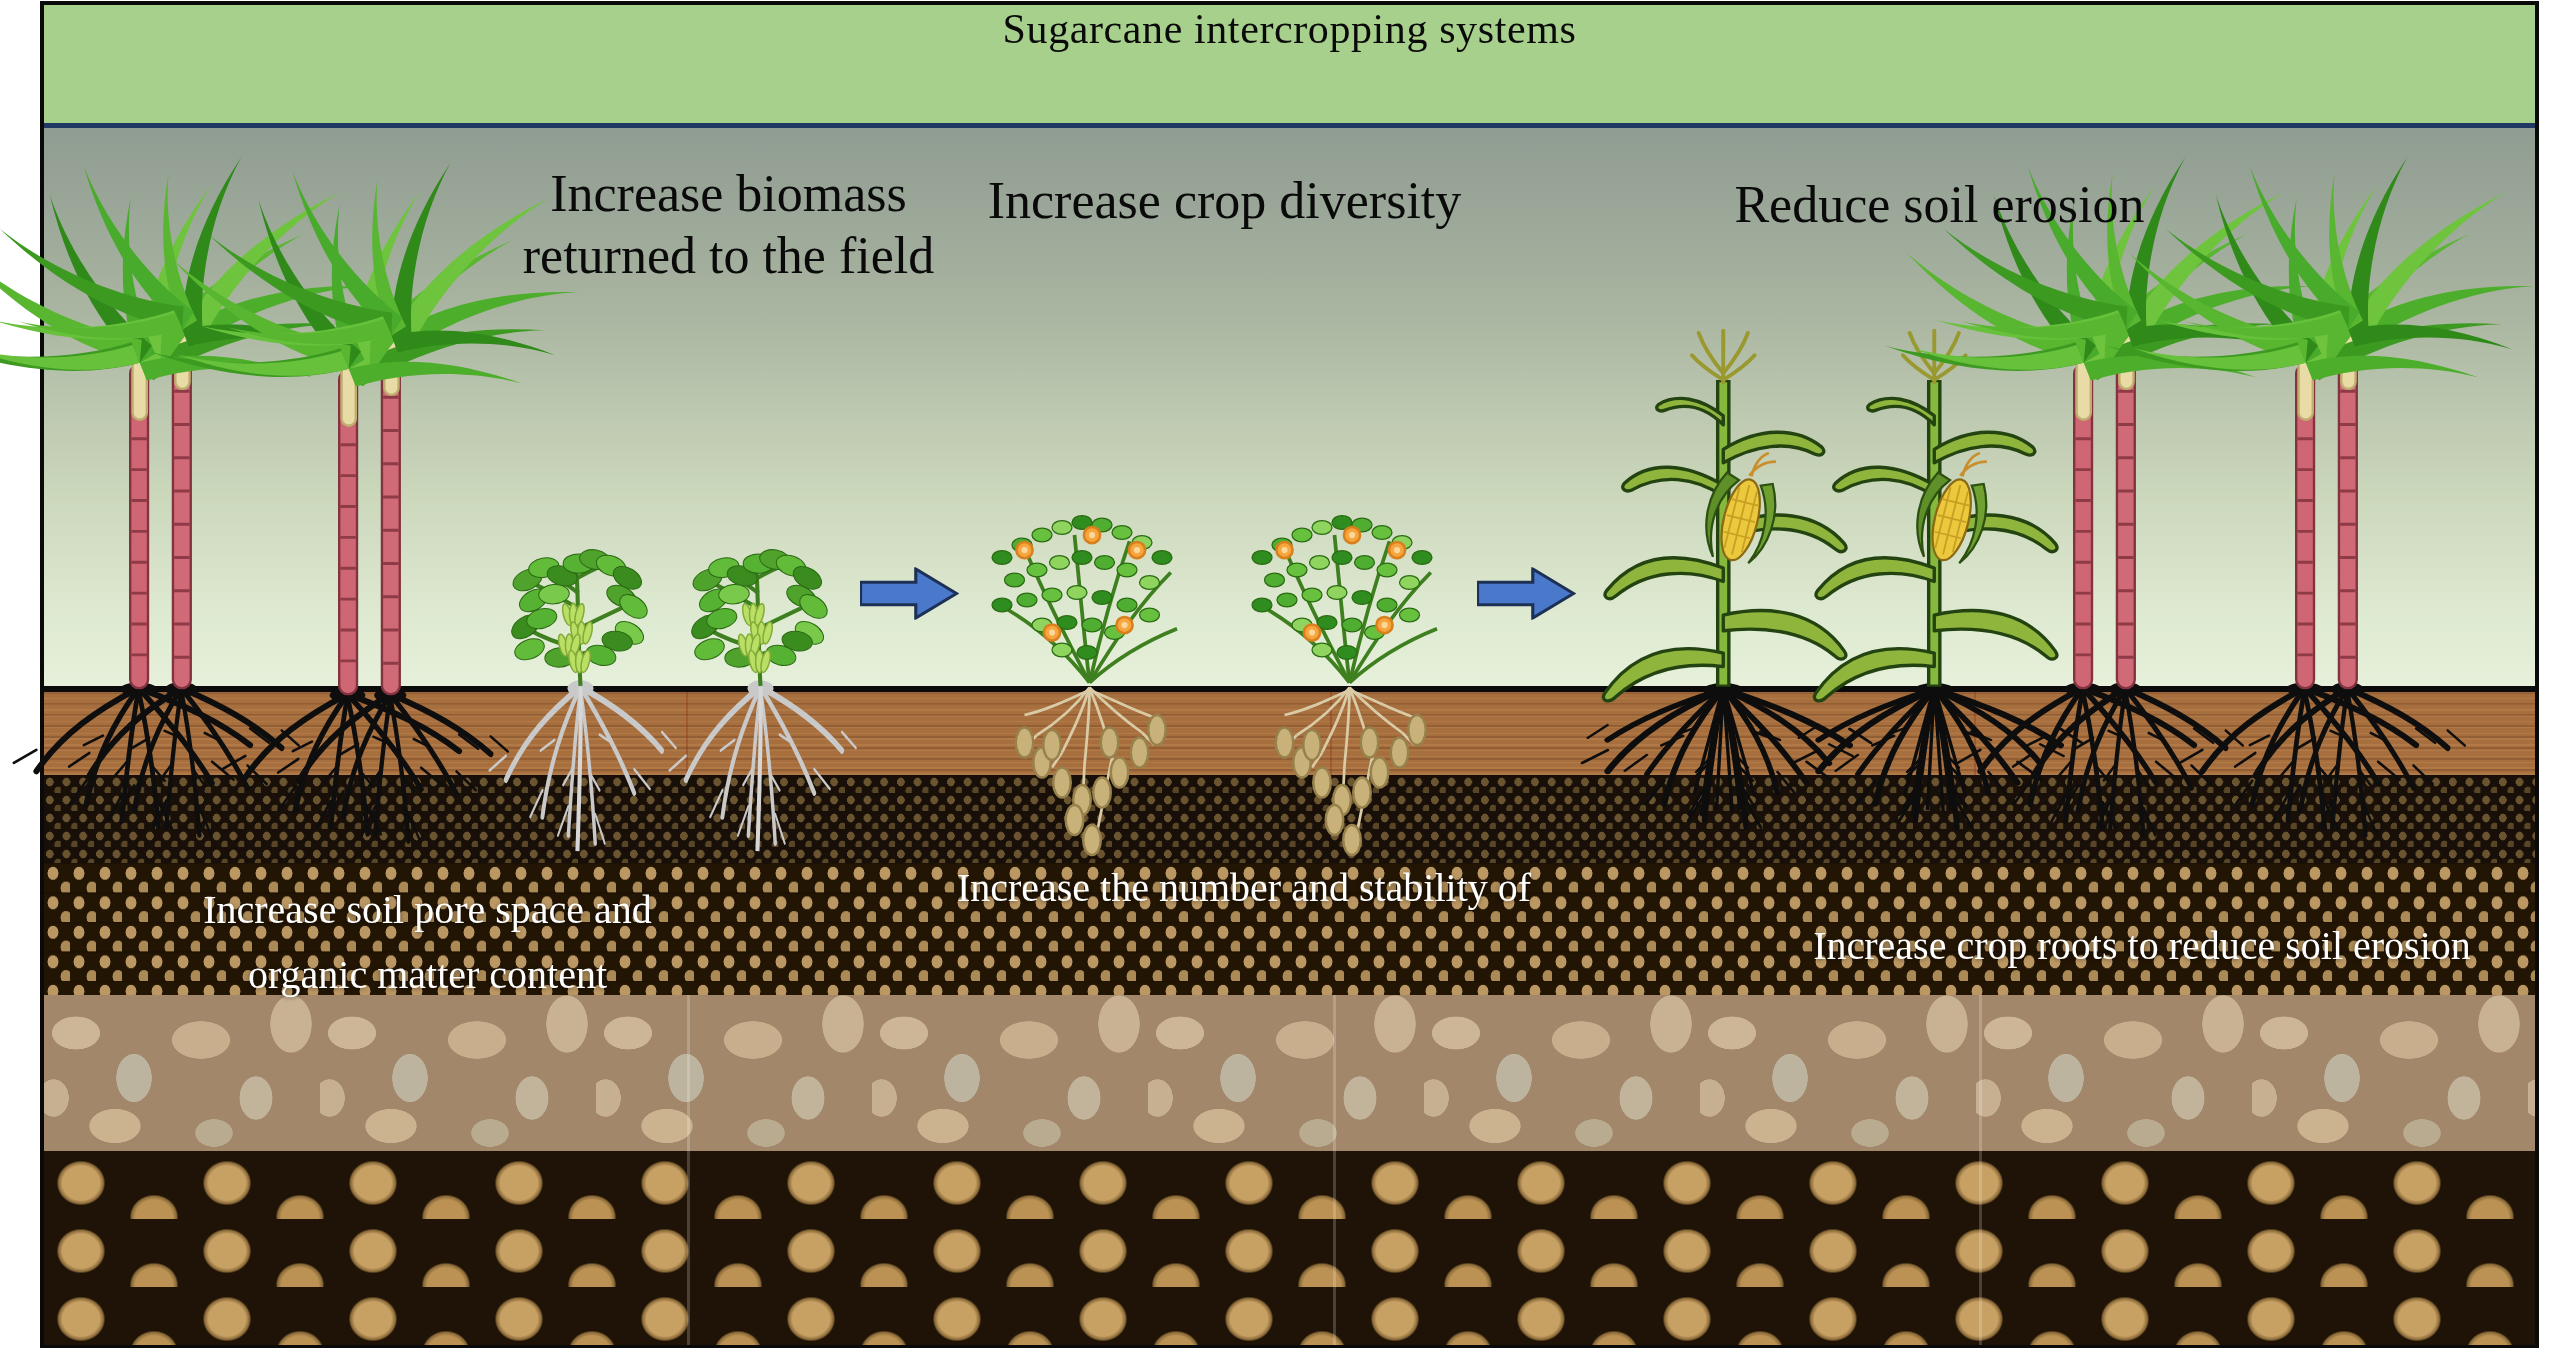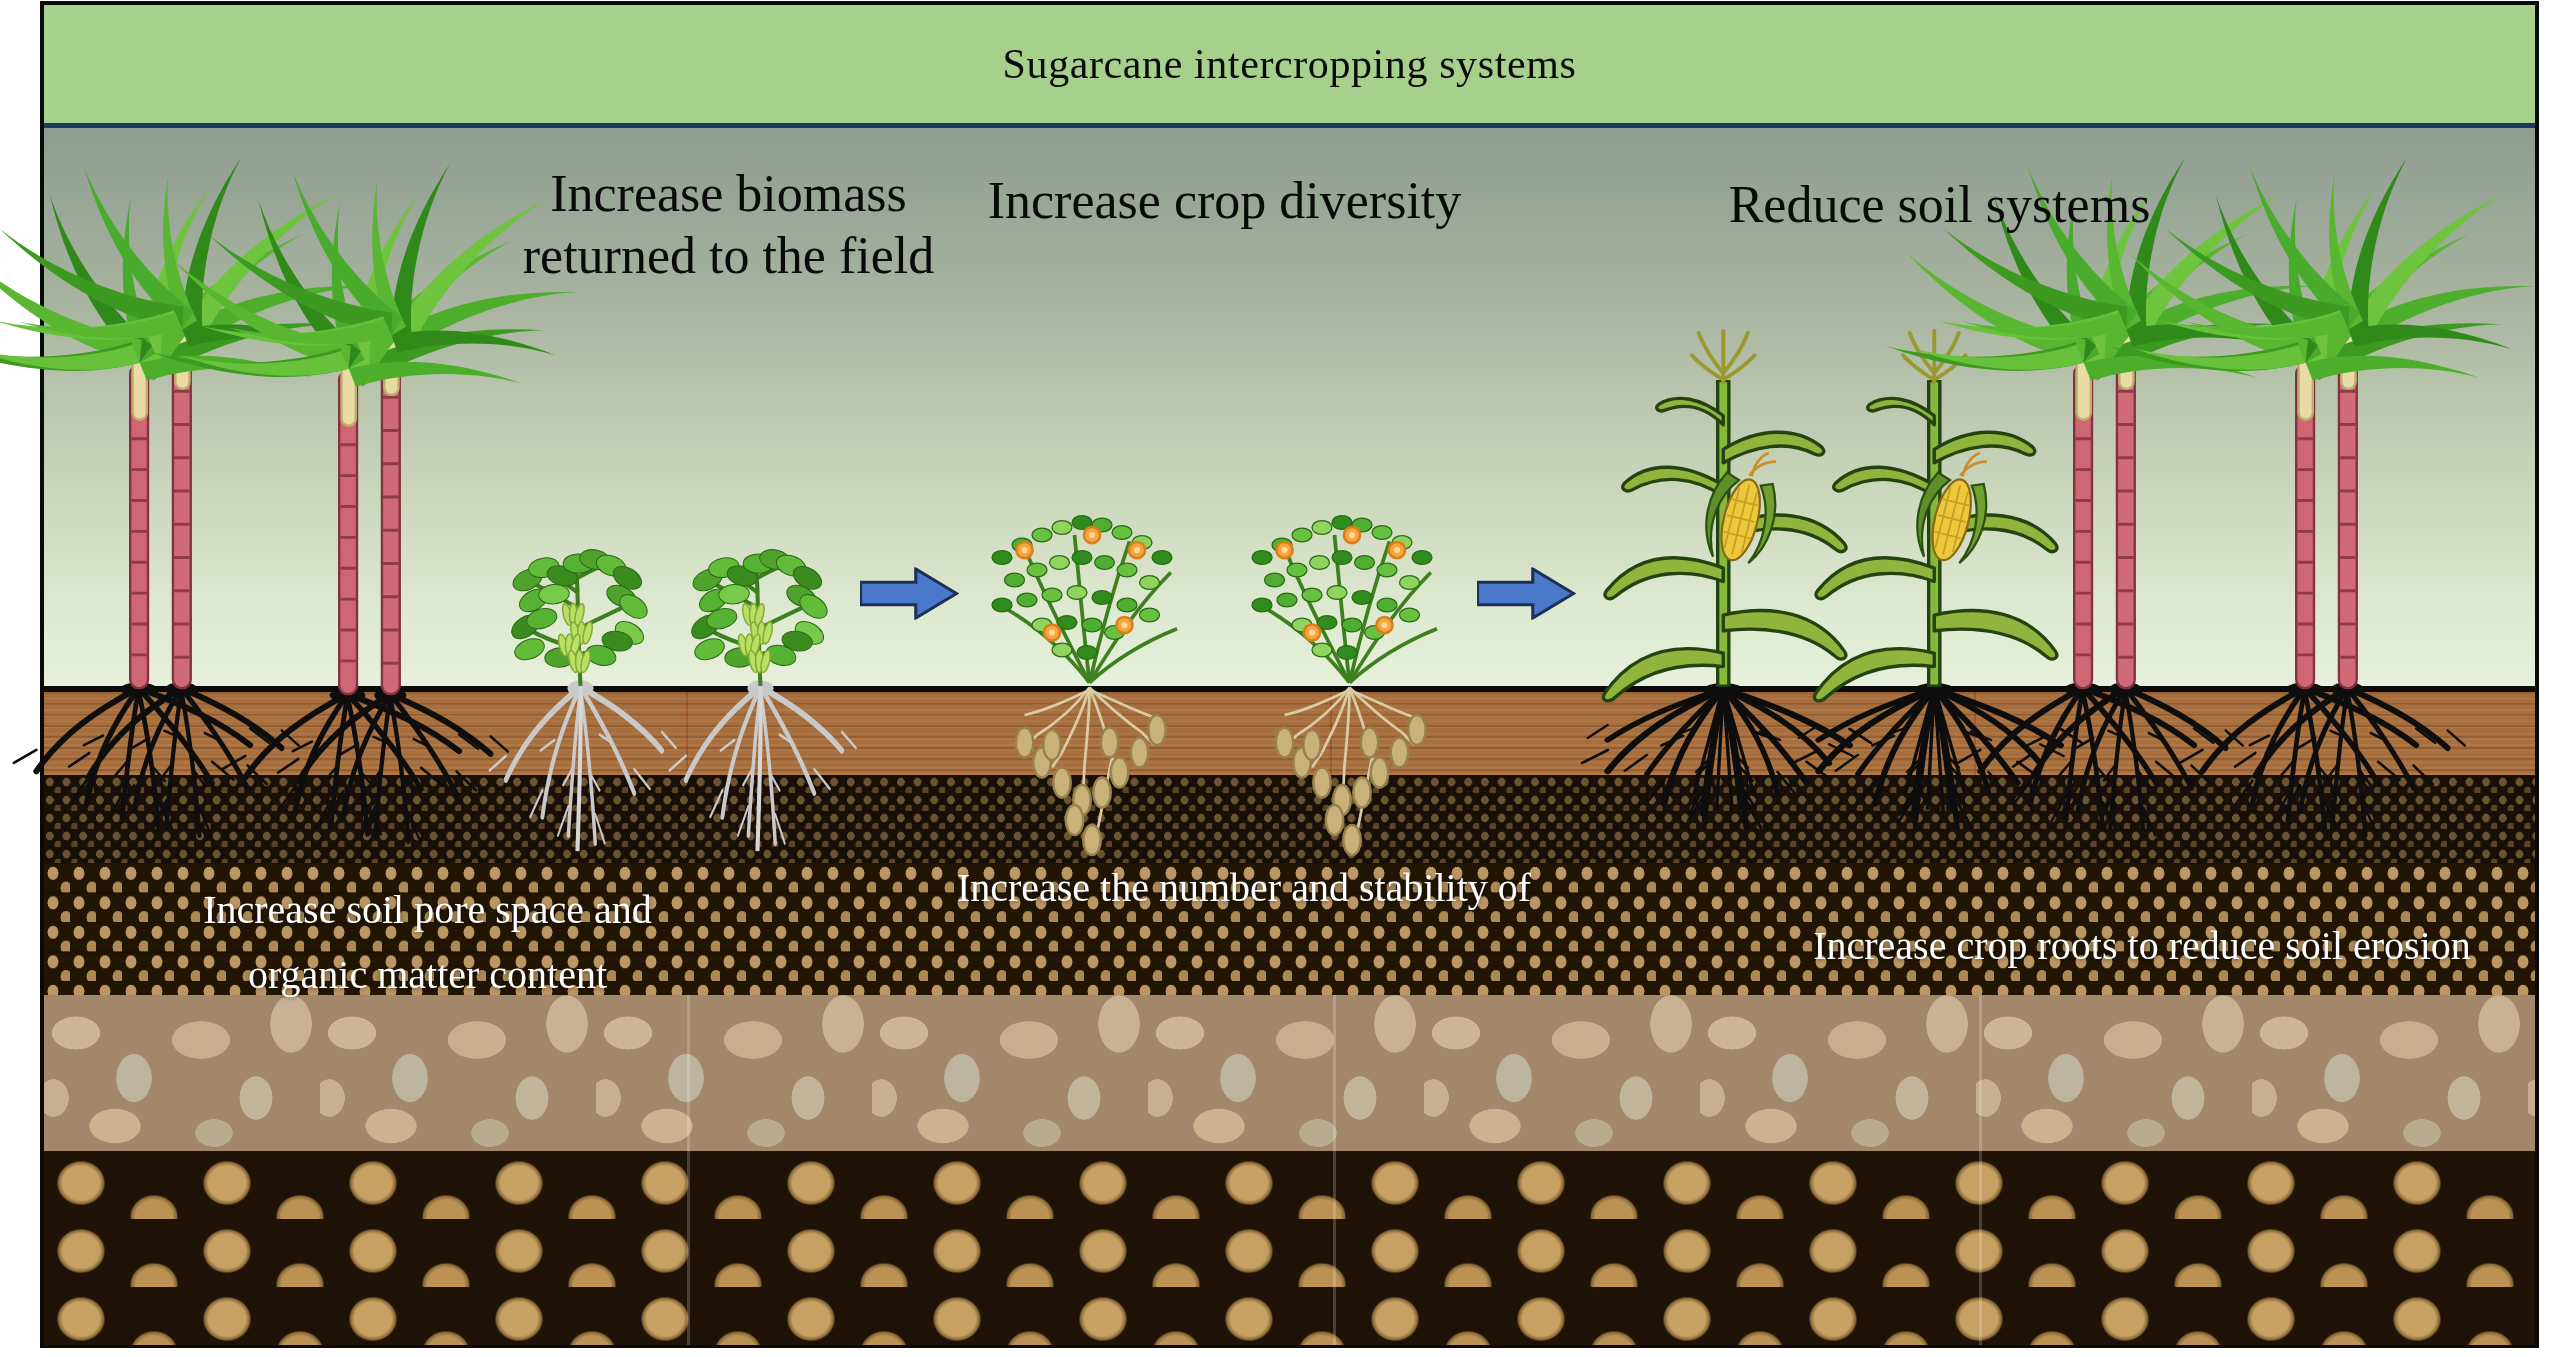--- a/index.html
+++ b/index.html
@@ -2,21 +2,21 @@
 <html style="font-size:10.3px"><head>
 <meta charset="utf-8">
 <style>
   html,body{margin:0;padding:0;background:#ffffff;}
   body{width:2576px;height:1358px;position:relative;overflow:hidden;
        font-family:"Liberation Serif","DejaVu Serif",serif;}
   .figure{position:absolute;left:40px;top:1.3px;width:2491px;height:1339px;
           border:4.5px solid #0a0a0a;background:#fff;}
   .title-bar{position:absolute;left:0;top:0;width:100%;height:118px;
              background:#a8d08d;border-bottom:5.1px solid #1f3864;z-index:5;
-             display:flex;align-items:center;justify-content:center;}
+             display:flex;align-items:flex-start;justify-content:center;}
   .title-bar span{font-size:42px;color:#0a0a0a;letter-spacing:0.6px;}
   .sky{position:absolute;left:0;top:123px;width:100%;height:558px;z-index:1;
        background:linear-gradient(180deg,#8f9c91 0%,#a7b29f 30%,#cbd7bb 65%,#dfead2 88%,#e6f0da 100%);}
   
   .layer{position:absolute;left:0;width:100%;z-index:2;}
   .layer-topsoil{top:681px;height:89px;border-top:6.4px solid #0b0b0b;
      background-color:#a86f3e;
      background-image:
        repeating-linear-gradient(90deg,transparent 0 642px,rgba(140,45,20,.35) 642px 644px),
        repeating-linear-gradient(180deg,rgba(70,35,12,.22) 0 1.9px,rgba(0,0,0,0) 1.9px 11px),
@@ -295,21 +295,21 @@
   <div class="seams"></div>
 
   <div class="sky-label" style="left:396px;top:158px;width:577px;">
     <div>Increase biomass</div>
     <div>returned to the field</div>
   </div>
   <div class="sky-label" style="left:860px;top:165px;width:641px;">
     <div>Increase crop diversity</div>
   </div>
   <div class="sky-label" style="left:1575px;top:169px;width:641px;">
-    <div>Reduce soil systems</div>
+    <div>Reduce soil erosion</div>
   </div>
 
   <div class="soil-label" style="left:63px;top:872px;width:641px;">
     <div>Increase soil pore space and</div>
     <div>organic matter content</div>
   </div>
   <div class="soil-label" style="left:815px;top:850px;width:770px;">
     <div>Increase the number and stability of</div>
   </div>
   <div class="soil-label" style="left:1585px;top:908px;width:1026px;">

